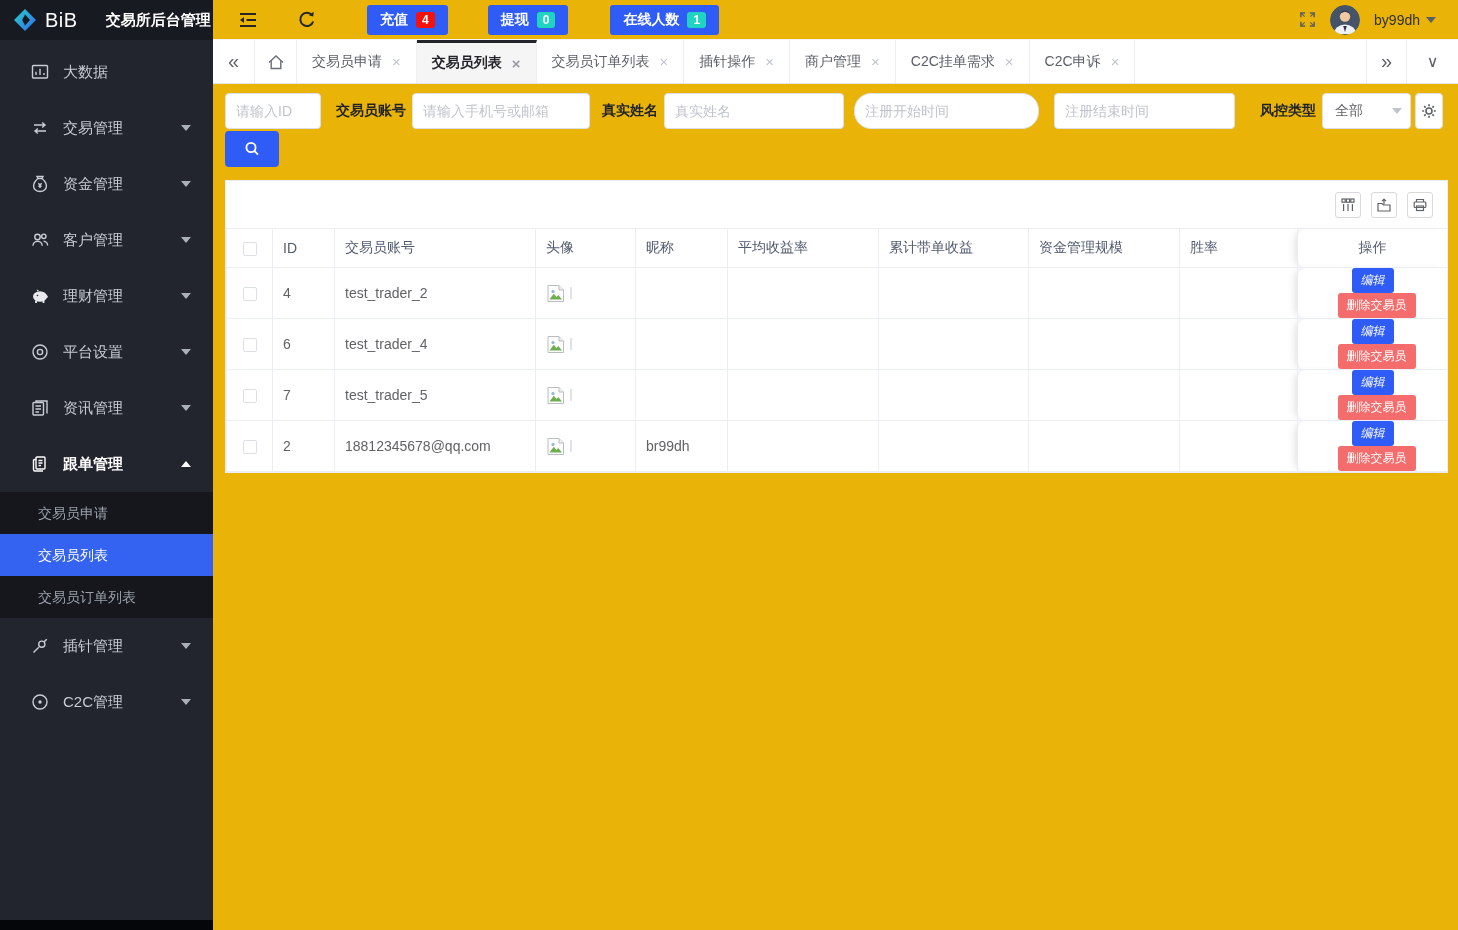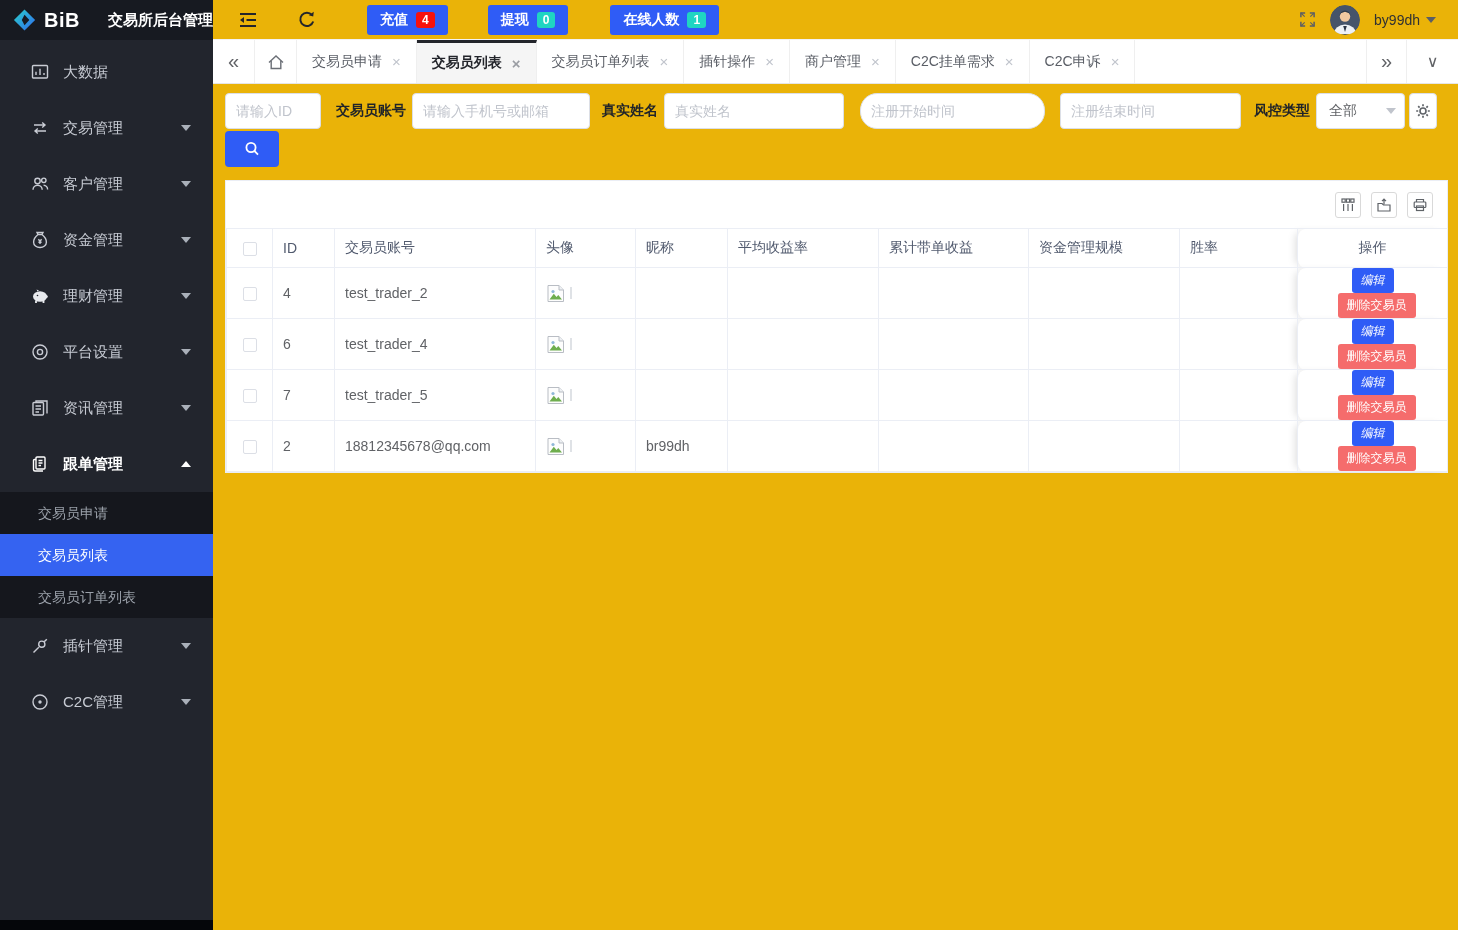--- a/index.html
+++ b/index.html
@@ -3,21 +3,21 @@
 <meta charset="utf-8">
 <style>
   * { margin:0; padding:0; box-sizing:border-box; }
   html,body { width:1458px; height:930px; overflow:hidden;
     font-family:"Liberation Sans","DejaVu Sans",sans-serif; background:#fff; }
   .root { position:relative; width:1458px; height:930px; }
 
   
   .sidebar { position:absolute; left:0; top:0; width:213px; height:930px; background:#22252d; }
   .logo { height:40px; background:#171a21; display:flex; align-items:center; padding-left:12px; gap:7px; }
-  .logo-text { color:#fff; font-size:20px; font-weight:bold; letter-spacing:.5px; }
+  .logo-text { color:#fff; font-size:20px; font-weight:normal; letter-spacing:.5px; }
   .logo-title { color:#fff; font-size:15px; font-weight:bold; margin-left:21px; white-space:nowrap; }
   .menu { padding-top:4px; }
   .menu-item { height:56px; display:flex; align-items:center; padding:0 22px 0 30px;
     color:#c6cad2; font-size:15px; cursor:pointer; }
   .menu-item .mi-icon { width:20px; height:20px; margin-right:13px; flex:0 0 auto; }
   .menu-item .mi-label { flex:1; }
   .menu-item.expanded { color:#fff; font-weight:bold; }
   .caret-down { width:0; height:0; border-left:5px solid transparent; border-right:5px solid transparent;
     border-top:6px solid #aab0b9; }
   .caret-up { width:0; height:0; border-left:5px solid transparent; border-right:5px solid transparent;
@@ -136,36 +136,36 @@
         <svg class="mi-icon" viewBox="0 0 20 20" fill="none" stroke="#c9ccd4" stroke-width="1.4">
           <path d="M4 7 h11 M12.2 4.5 L15 7 L12.2 9.5"></path>
           <path d="M16 13 H5 M7.8 10.5 L5 13 L7.8 15.5"></path>
         </svg>
         <span class="mi-label">交易管理</span>
         <span class="caret-down"></span>
       </div>
 
       <div class="menu-item">
         <svg class="mi-icon" viewBox="0 0 20 20" fill="none" stroke="#c9ccd4" stroke-width="1.4">
+          <path d="M8 4.5 L7 2.5 h6 l-1 2"></path>
+          <path d="M8 4.5 C4.8 7 3.6 9.8 3.6 12.2 a6.4 5.3 0 0 0 12.8 0 C16.4 9.8 15.2 7 12 4.5 Z"></path>
+          <path d="M8.4 9.2 L10 11.2 L11.6 9.2 M10 11.2 V14 M8.4 12.2 h3.2"></path>
+        </svg>
+        <span class="mi-label">资金管理</span>
+        <span class="caret-down"></span>
+      </div>
+
+      <div class="menu-item">
+        <svg class="mi-icon" viewBox="0 0 20 20" fill="none" stroke="#c9ccd4" stroke-width="1.4">
           <circle cx="7.5" cy="7" r="2.7"></circle>
           <path d="M3 15.8 a4.6 4.6 0 0 1 9.2 0"></path>
           <circle cx="13.8" cy="6.3" r="2.2"></circle>
           <path d="M13.6 11.3 a4.2 4.2 0 0 1 4 4.2"></path>
         </svg>
         <span class="mi-label">客户管理</span>
-        <span class="caret-down"></span>
-      </div>
-
-      <div class="menu-item">
-        <svg class="mi-icon" viewBox="0 0 20 20" fill="none" stroke="#c9ccd4" stroke-width="1.4">
-          <path d="M8 4.5 L7 2.5 h6 l-1 2"></path>
-          <path d="M8 4.5 C4.8 7 3.6 9.8 3.6 12.2 a6.4 5.3 0 0 0 12.8 0 C16.4 9.8 15.2 7 12 4.5 Z"></path>
-          <path d="M8.4 9.2 L10 11.2 L11.6 9.2 M10 11.2 V14 M8.4 12.2 h3.2"></path>
-        </svg>
-        <span class="mi-label">资金管理</span>
         <span class="caret-down"></span>
       </div>
 
       <div class="menu-item">
         <svg class="mi-icon" viewBox="0 0 20 20">
           <ellipse cx="10" cy="10.5" rx="7" ry="5.2" fill="#e8eaee"></ellipse>
           <circle cx="16.2" cy="10.5" r="1.6" fill="#e8eaee"></circle>
           <path d="M6 15 v2 M13.5 15 v2" stroke="#e8eaee" stroke-width="1.8"></path>
           <path d="M7.5 5.5 L6.5 3.5 L9 4.5" fill="#e8eaee"></path>
           <circle cx="7.5" cy="9.5" r="0.8" fill="#22252d"></circle>
@@ -324,23 +324,23 @@
         <span class="tab-drop">∨</span>
       </span>
     </div>
 
     <div class="filter-bar">
       <input class="f-input" style="width: 96px;" placeholder="请输入ID">
       <span class="f-label" style="margin-left:15px;">交易员账号</span>
       <input class="f-input" style="width: 178px; margin-left: 6px;" placeholder="请输入手机号或邮箱">
       <span class="f-label" style="margin-left:12px;">真实姓名</span>
       <input class="f-input" style="width: 180px; margin-left: 6px;" placeholder="真实姓名">
-      <input class="f-input" style="width: 185px; margin-left: 16px; border-radius: 17px;" placeholder="注册开始时间">
+      <input class="f-input" style="width: 185px; margin-left: 10px; border-radius: 17px;" placeholder="注册开始时间">
       <input class="f-input" style="width: 181px; margin-left: 15px;" placeholder="注册结束时间">
-      <span class="f-label" style="margin-left:13px;">风控类型</span>
+      <span class="f-label" style="margin-left:25px;">风控类型</span>
       <span class="sel" style="margin-left:6px;">
         <span>全部</span>
         <span class="sel-caret"></span>
       </span>
       <span class="gear-btn" style="margin-left:4px;">
         <svg width="16" height="16" viewBox="0 0 16 16" fill="none" stroke="#5f6368">
           <circle cx="8" cy="8" r="3" stroke-width="1.6"></circle>
           <path d="M8 1.2 V3.2 M8 12.8 V14.8 M1.2 8 H3.2 M12.8 8 H14.8 M3.2 3.2 L4.6 4.6 M11.4 11.4 L12.8 12.8 M12.8 3.2 L11.4 4.6 M4.6 11.4 L3.2 12.8" stroke-width="1.7"></path>
         </svg>
       </span>

